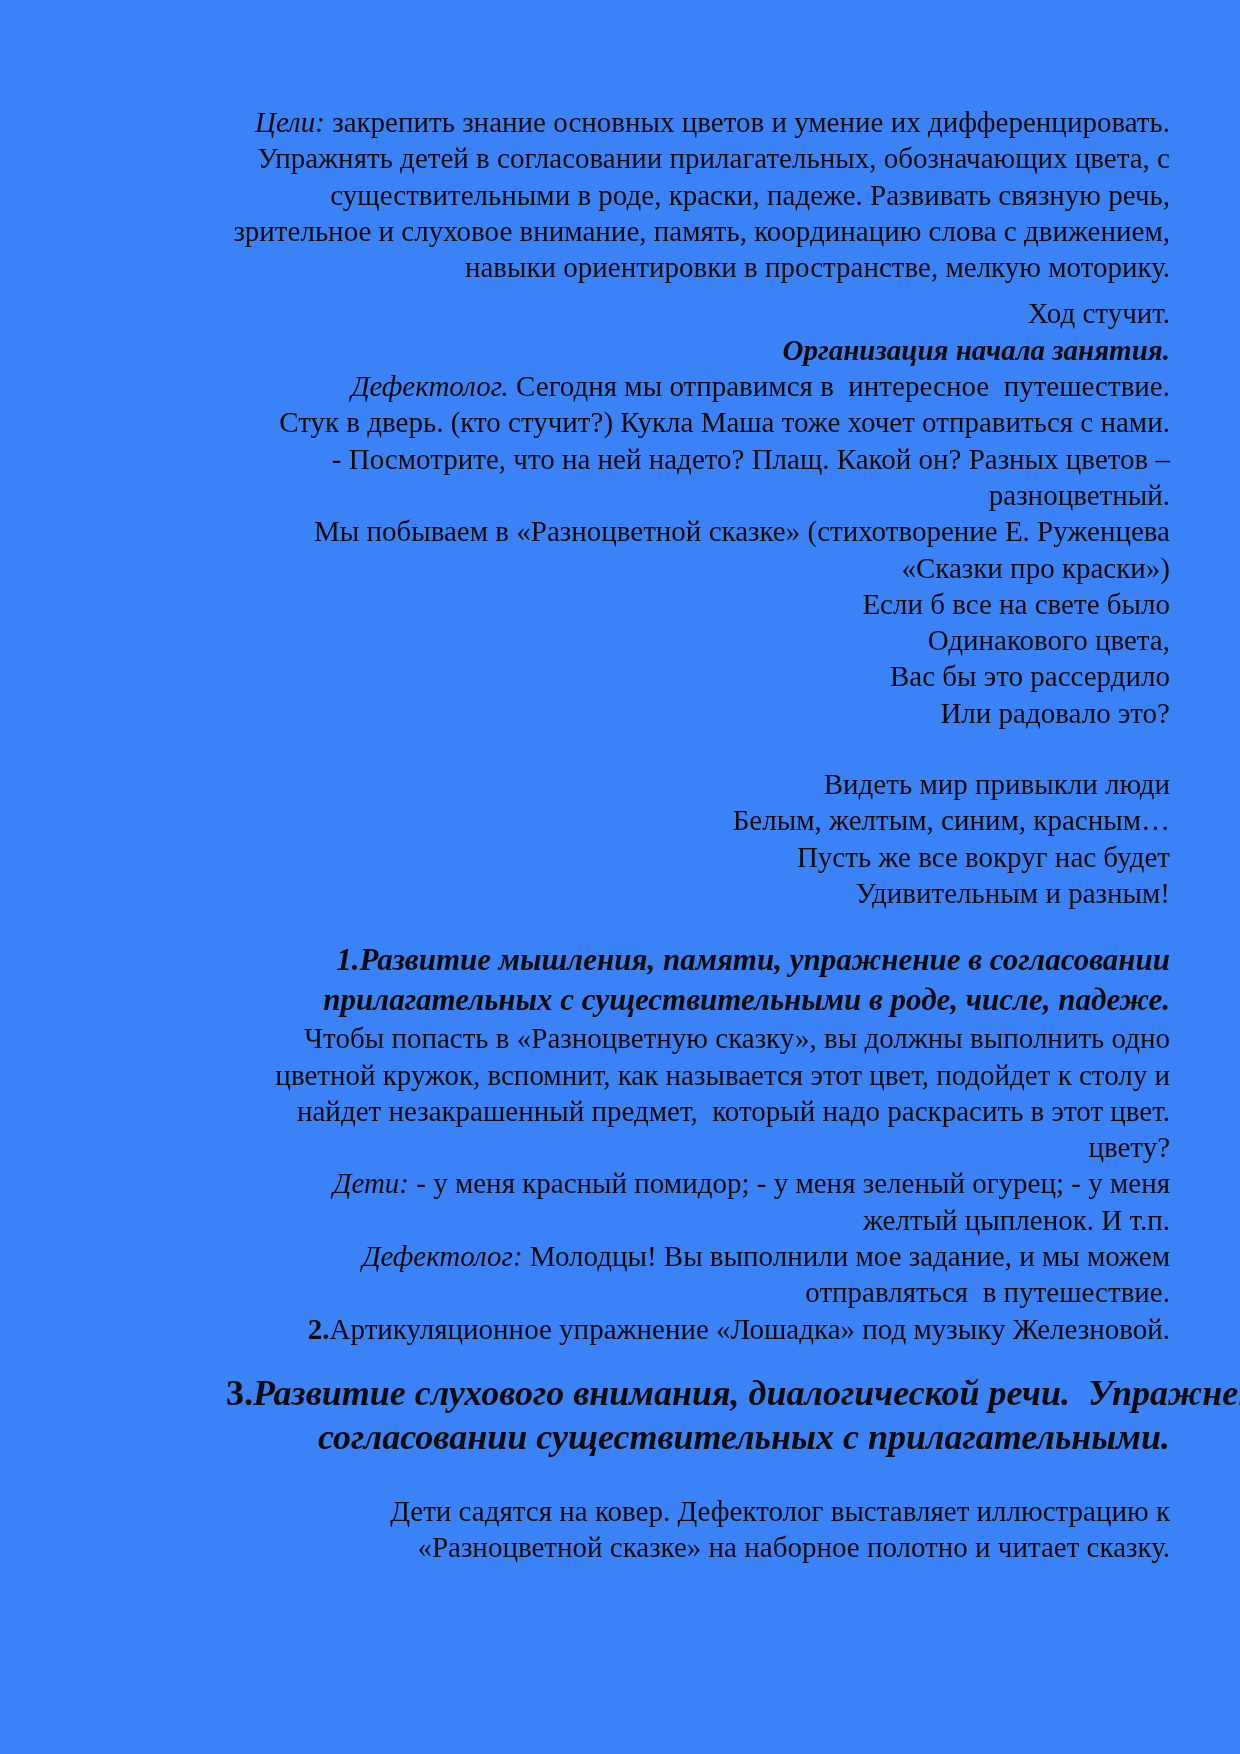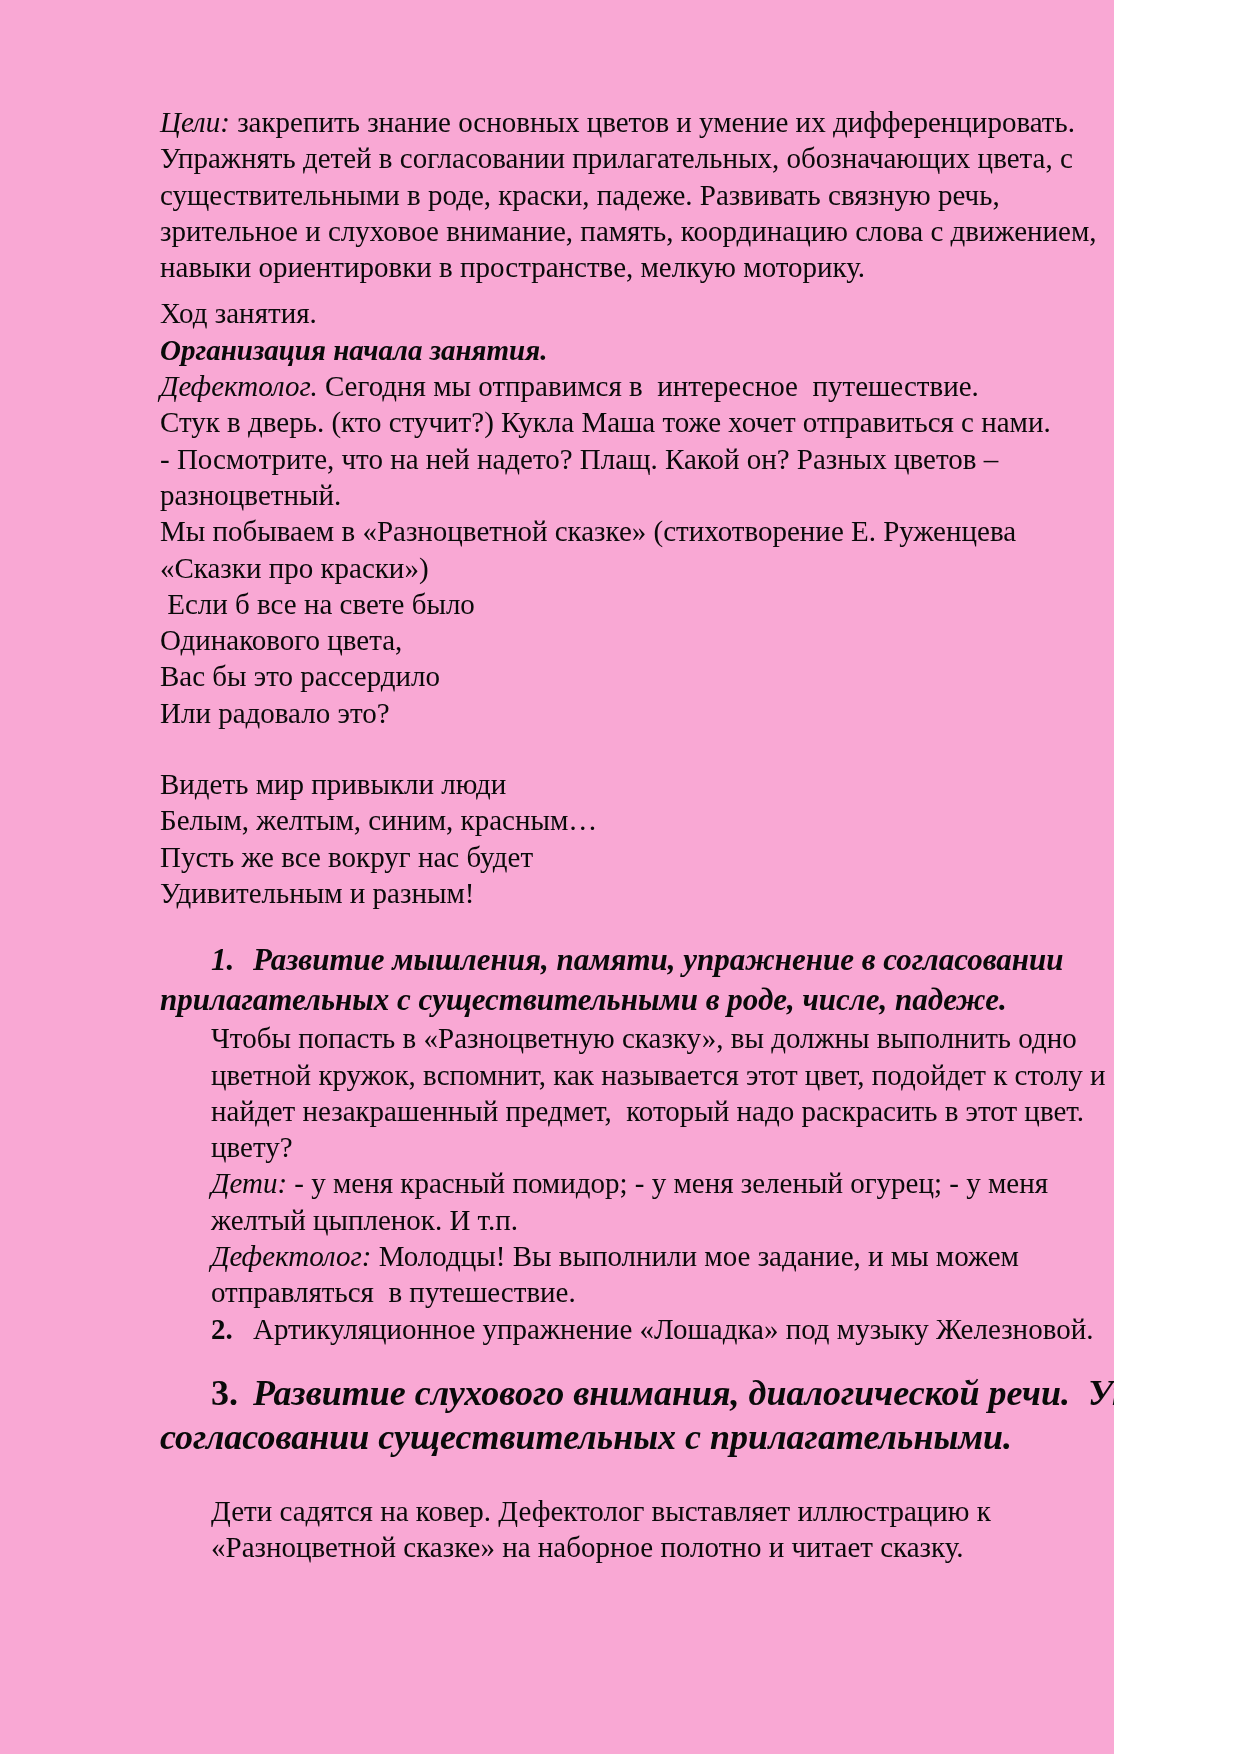--- a/index.html
+++ b/index.html
@@ -2,24 +2,25 @@
 <html><head>
 <meta charset="utf-8">
 <style>
   html, body {
     margin: 0;
     padding: 0;
     background: #ffffff;
   }
   .page {
     position: relative;
-    width: 1114px;
+    width: 1240px;
     height: 1754px;
-    background: #f9a8d4;
+    background: #3b82f6;
     overflow: hidden;
+    text-align: right;
   }
   .content {
     padding: 104px 70px 0 160px;
   }
   .line {
     font-family: "Liberation Serif", "DejaVu Serif", serif;
     font-size: 29px;
     line-height: 36.3px;
     color: #0a0a0a;
     white-space: pre;
@@ -43,21 +44,21 @@
 <body>
 
 <div class="page">
   <div class="content">
       <div class="line indent-body"><span class="s-i">Цели:</span><span class="s-r"> закрепить знание основных цветов и умение их дифференцировать.</span></div>
       <div class="line indent-body"><span class="s-r">Упражнять детей в согласовании прилагательных, обозначающих цвета, с</span></div>
       <div class="line indent-body"><span class="s-r">существительными в роде, краски, падеже. Развивать связную речь,</span></div>
       <div class="line indent-body"><span class="s-r">зрительное и слуховое внимание, память, координацию слова с движением,</span></div>
       <div class="line indent-body"><span class="s-r">навыки ориентировки в пространстве, мелкую моторику.</span></div>
       <div class="spacer" style="height: 10px;"></div>
-      <div class="line indent-body"><span class="s-r">Ход занятия.</span></div>
+      <div class="line indent-body"><span class="s-r">Ход стучит.</span></div>
       <div class="line indent-body"><span class="s-bi">Организация начала занятия.</span></div>
       <div class="line indent-body"><span class="s-i">Дефектолог.</span><span class="s-r"> Сегодня мы отправимся в  интересное  путешествие.</span></div>
       <div class="line indent-body"><span class="s-r">Стук в дверь. (кто стучит?) Кукла Маша тоже хочет отправиться с нами.</span></div>
       <div class="line indent-body"><span class="s-r">- Посмотрите, что на ней надето? Плащ. Какой он? Разных цветов –</span></div>
       <div class="line indent-body"><span class="s-r">разноцветный.</span></div>
       <div class="line indent-body"><span class="s-r">Мы побываем в «Разноцветной сказке» (стихотворение Е. Руженцева</span></div>
       <div class="line indent-body"><span class="s-r">«Сказки про краски»)</span></div>
       <div class="line indent-body"><span class="s-r"> Если б все на свете было</span></div>
       <div class="line indent-body"><span class="s-r">Одинакового цвета,</span></div>
       <div class="line indent-body"><span class="s-r">Вас бы это рассердило</span></div>

